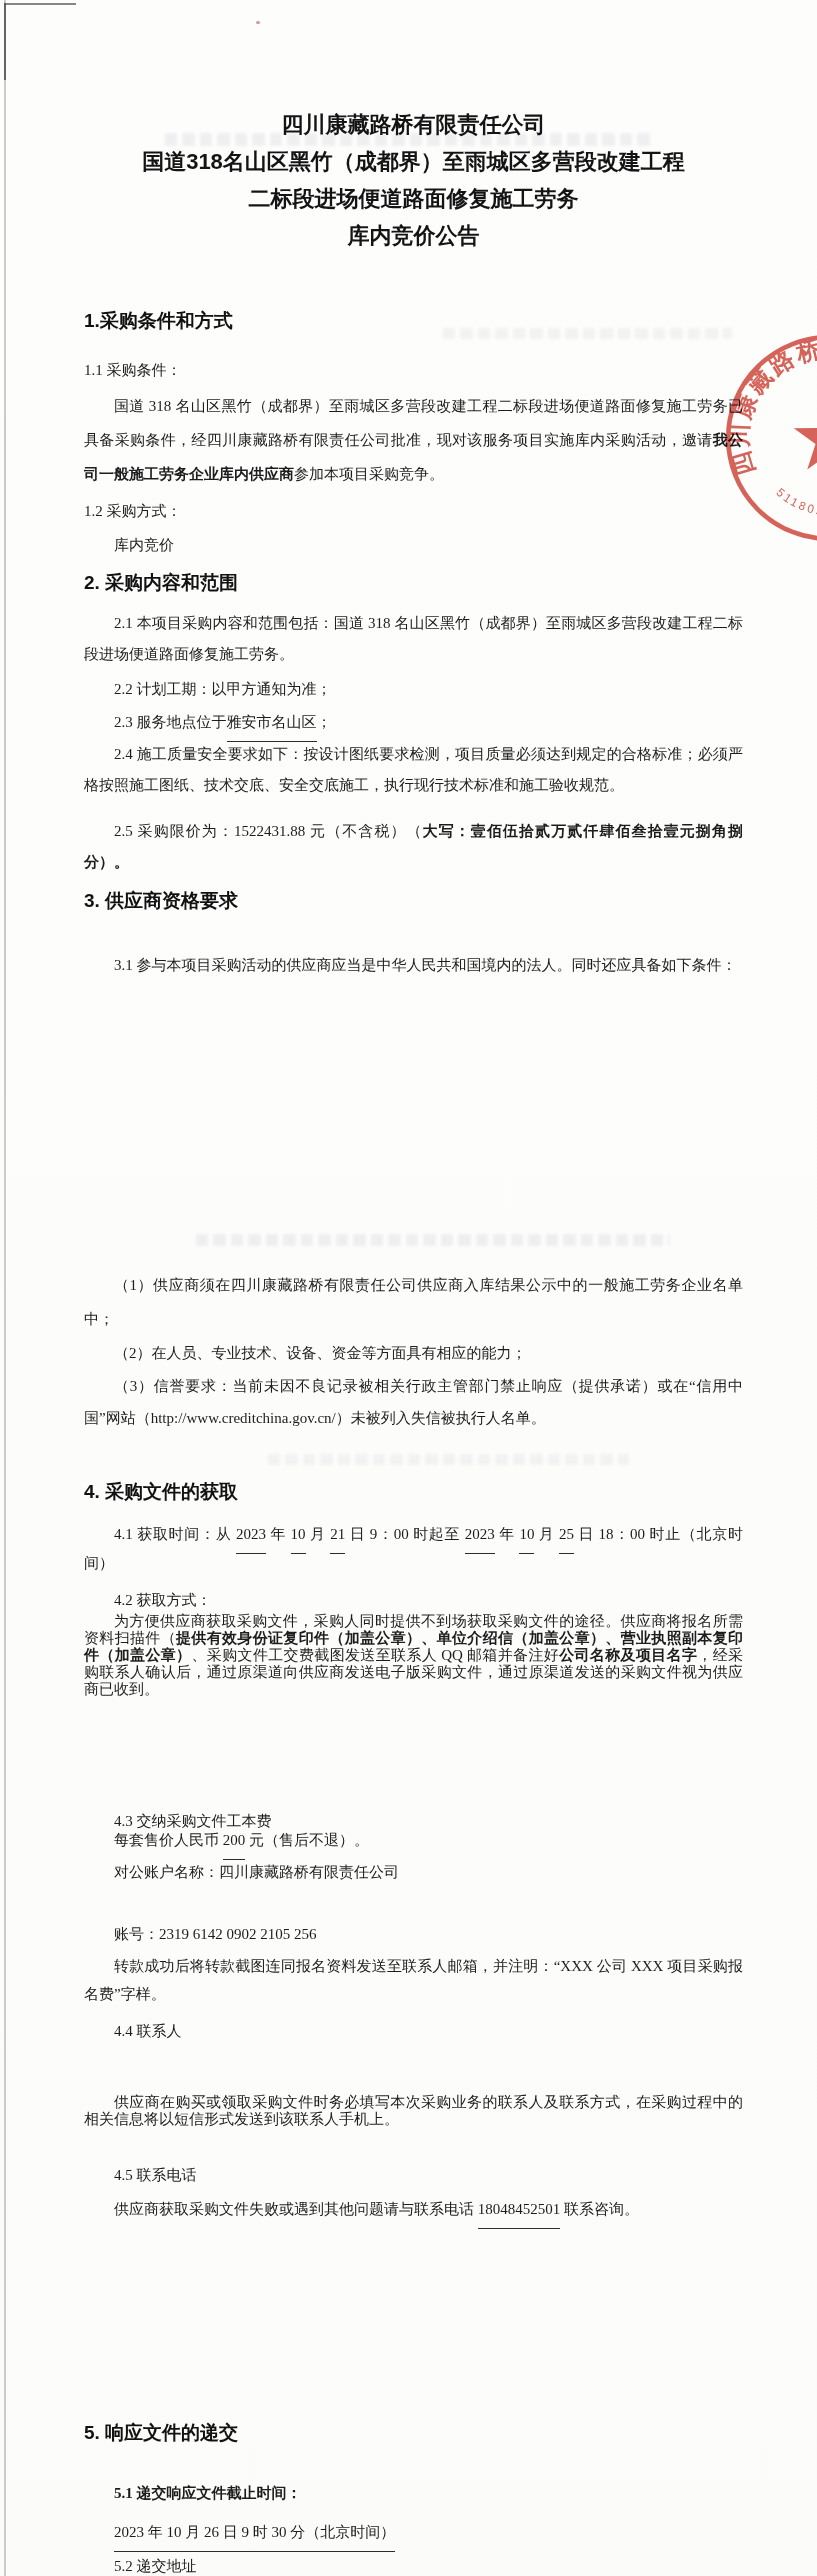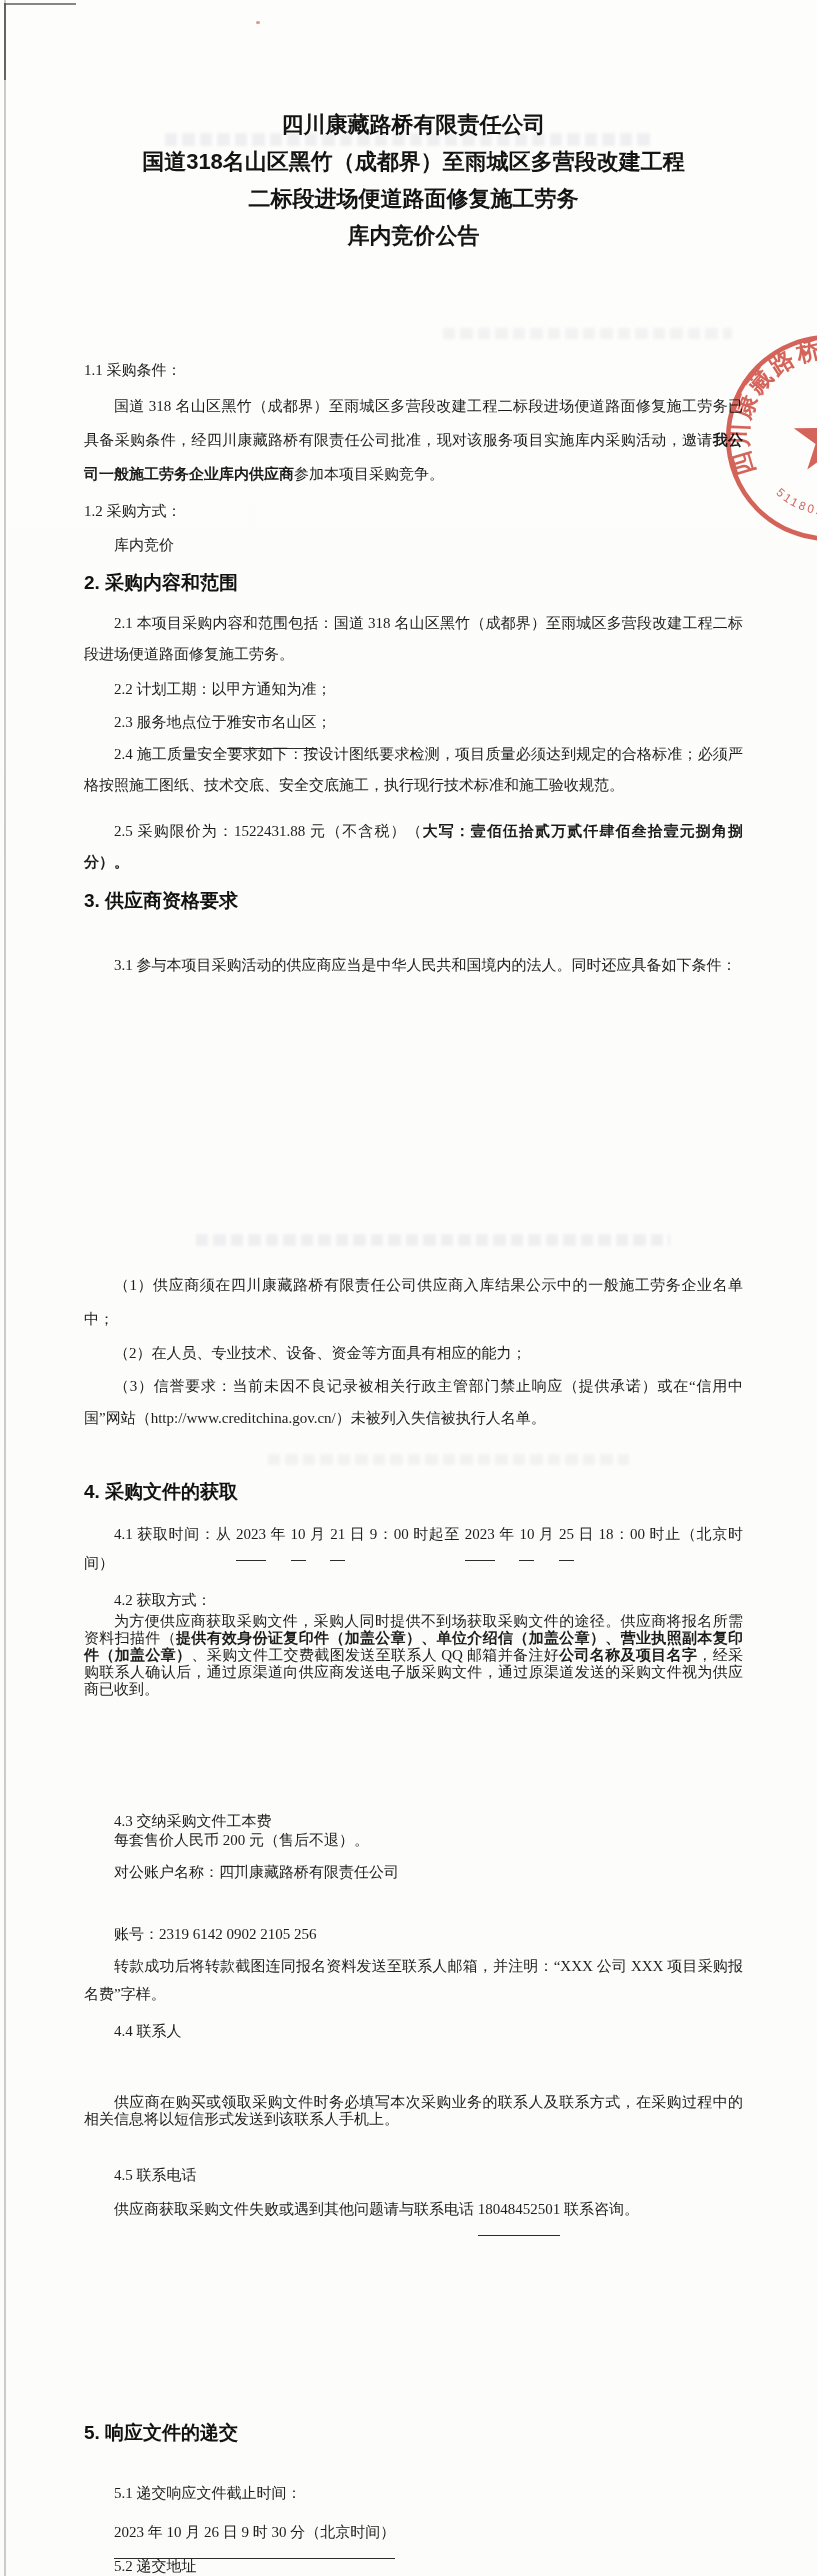--- a/index.html
+++ b/index.html
@@ -5,21 +5,21 @@
   html,body{margin:0;padding:0;background:#f0f0ee;}
   #page{position:relative;width:818px;height:3470px;background:linear-gradient(#fdfdfc,#fbfbf9);
     overflow:hidden;font-family:"Liberation Serif","DejaVu Serif",serif;color:#1d1d1d;}
   .blk{position:absolute;left:84px;width:659px;}
   .body{font-size:15px;line-height:32px;text-align:justify;}
   .ind{text-indent:30px;}
   .h1{font-family:"Liberation Sans","DejaVu Sans",sans-serif;font-weight:700;font-size:19px;color:#121212;line-height:24px;}
   .title{font-family:"Liberation Sans","DejaVu Sans",sans-serif;font-weight:700;font-size:22px;
     line-height:37px;text-align:center;color:#141414;}
   b{font-weight:700;}
-  .ul{border-bottom:1px solid #2c2c2c;padding-bottom:18px;}
+  .ul{border-bottom:1px solid #2c2c2c;padding-bottom:11px;}
   .lh54{line-height:17px}.lh55{line-height:28px}.lh56{line-height:29px}.lh60{line-height:31px}.lh66{line-height:34px}
   
   .seal{position:absolute;mix-blend-mode:multiply;}
   .seal svg{display:block;}
   .seal .ring{fill:none;stroke:#d0463a;stroke-width:9;}
   .seal .star{fill:#d0463a;}
   .seal text{fill:#d0463a;}
   .ringtext{font-size:46px;font-weight:700;font-family:"Liberation Sans","DejaVu Sans",sans-serif;}
   .numtext{font-size:23px;font-family:"Liberation Sans","DejaVu Sans",sans-serif;letter-spacing:2px;}
   #seal-a{left:721px;top:330px;opacity:.84;}
@@ -43,20 +43,21 @@
   <div class="ghost" style="left:196px;top:1234px;width:474px;height:12.4px;"></div>
   <div class="ghost" style="left:268px;top:1454px;width:361px;height:11.3px;opacity:.05;"></div>
 
   <div class="blk title" style="top:106px;">
     <div>四川康藏路桥有限责任公司</div>
     <div>国道318名山区黑竹（成都界）至雨城区多营段改建工程</div>
     <div>二标段进场便道路面修复施工劳务</div>
     <div>库内竞价公告</div>
   </div>
 
+  <div class="blk h1" style="top:309px;">1.采购条件和方式</div>
   <div class="blk body" style="top:354px;">1.1 采购条件：</div>
   <div class="blk body ind lh66" style="top:389px;"><span>国道 318 名山区黑竹（成都界）至雨城区多营段改建工程二标段进场便道路面修复施工劳务已具备采购条件，经四川康藏路桥有限责任公司批准，现对该服务项目实施库内采购活动，邀请</span><b>我公司一般施工劳务企业库内供应商</b><span>参加本项目采购竞争。</span></div>
   <div class="blk body" style="top:495px;">1.2 采购方式：</div>
   <div class="blk body ind" style="top:529px;">库内竞价</div>
 
   <div class="blk h1" style="top:571px;">2. 采购内容和范围</div>
   <div class="blk body ind lh60" style="top:608px;">2.1 本项目采购内容和范围包括：国道 318 名山区黑竹（成都界）至雨城区多营段改建工程二标段进场便道路面修复施工劳务。</div>
   <div class="blk body ind" style="top:673px;">2.2 计划工期：以甲方通知为准；</div>
   <div class="blk body ind" style="top:706px;"><span>2.3 服务地点位于</span><span class="ul">雅安市名山区</span><span>；</span></div>
   <div class="blk body ind lh60" style="top:739px;">2.4 施工质量安全要求如下：按设计图纸要求检测，项目质量必须达到规定的合格标准；必须严格按照施工图纸、技术交底、安全交底施工，执行现行技术标准和施工验收规范。</div>
@@ -76,21 +77,21 @@
   <div class="blk body ind" style="top:1824px;"><span>每套售价人民币 </span><span class="ul">200</span><span> 元（售后不退）。</span></div>
   <div class="blk body ind" style="top:1856px;">对公账户名称：四川康藏路桥有限责任公司</div>
   <div class="blk body ind" style="top:1918px;">账号：2319 6142 0902 2105 256</div>
   <div class="blk body ind lh55" style="top:1952px;">转款成功后将转款截图连同报名资料发送至联系人邮箱，并注明：“XXX 公司 XXX 项目采购报名费”字样。</div>
   <div class="blk body ind" style="top:2015px;">4.4 联系人</div>
   <div class="blk body ind lh54" style="top:2094px;">供应商在购买或领取采购文件时务必填写本次采购业务的联系人及联系方式，在采购过程中的相关信息将以短信形式发送到该联系人手机上。</div>
   <div class="blk body ind" style="top:2159px;">4.5 联系电话</div>
   <div class="blk body ind" style="top:2193px;"><span>供应商获取采购文件失败或遇到其他问题请与联系电话 </span><span class="ul">18048452501</span><span> 联系咨询。</span></div>
 
   <div class="blk h1" style="top:2421px;">5. 响应文件的递交</div>
-  <div class="blk body ind" style="top:2477px;">5.1 递交响应文件截止时间：</div>
+  <div class="blk body ind" style="top:2477px;font-weight:bold;">5.1 递交响应文件截止时间：</div>
   <div class="blk body ind" style="top:2516px;"><span class="ul">2023 年 10 月 26 日 9 时 30 分（北京时间）</span></div>
   <div class="blk body ind" style="top:2550px;">5.2 递交地址</div>
 
   <div class="seal" id="seal-a">
     <svg width="216" height="216" viewBox="0 0 420 420">
       <defs>
         <path id="ringA" d="M 73 289 A 158 158 0 1 1 347 289"></path>
         <path id="numA" d="M 95 306 A 150 150 0 0 0 325 306"></path>
       </defs>
       <circle class="ring" cx="210" cy="210" r="196"></circle>

